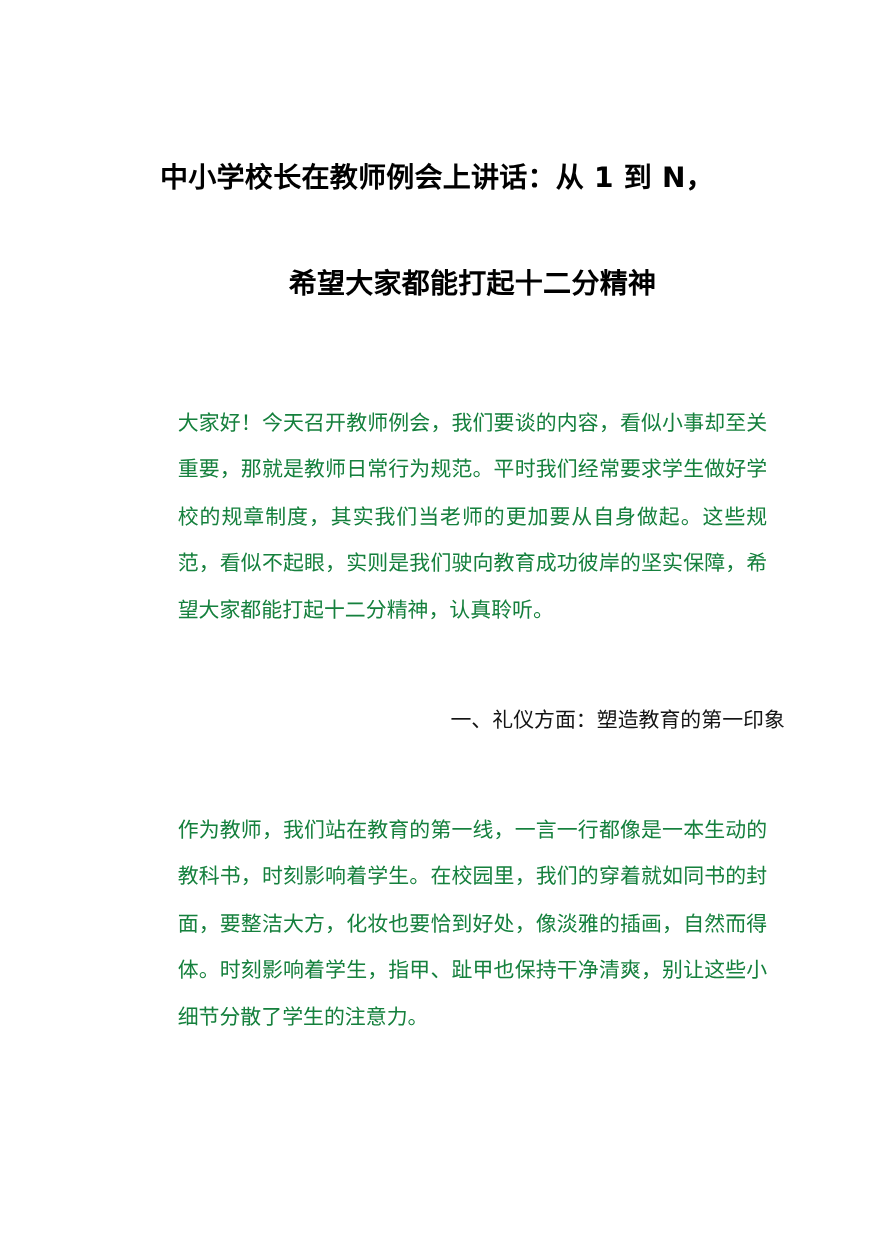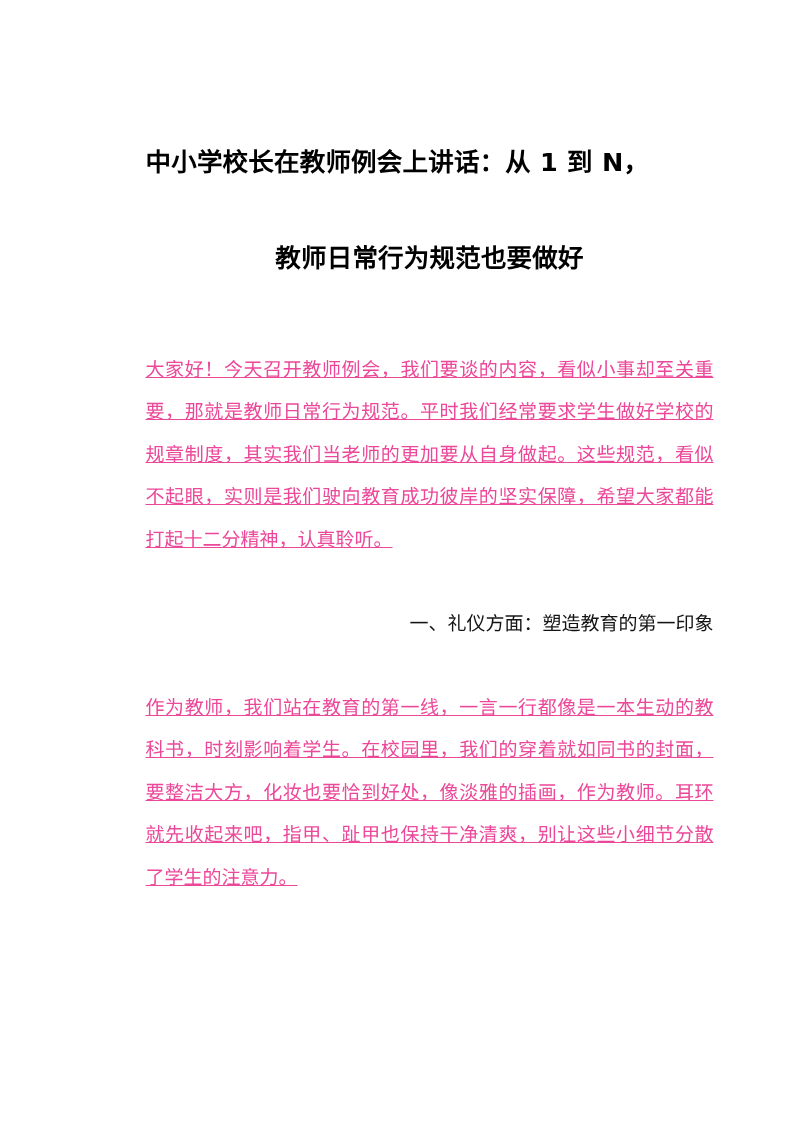--- a/index.html
+++ b/index.html
@@ -62,53 +62,52 @@
   .salutation {
     margin: 0;
     padding-top: 52px;
     font-size: 19px;
     line-height: 42px;
     text-align: left;
     color: #141414;
   }
 
   .para {
-    margin: 0;
+    margin: 16px;
     padding-top: 42px;
     font-size: 19px;
     line-height: 42.4px;
-    color: #ec4899;
+    color: #15803d;
     text-align: justify;
     text-justify: inter-ideograph;
     text-align-last: left;
-    text-decoration: underline;
   }
 
   .section-heading {
     margin: 0;
     padding-top: 42px;
     font-size: 19px;
     line-height: 42px;
     font-weight: normal;
     color: #141414;
     text-align: right;
   }
 </style>
 </head>
 <body>
 
 <div class="page">
   <div class="doc-body">
 
     <h1 class="doc-title">
       <span class="title-line title-line-1">中小学校长在教师例会上讲话：从 1 到 N，</span>
-      <span class="title-line title-line-2">教师日常行为规范也要做好</span>
+      <span class="title-line title-line-2">希望大家都能打起十二分精神</span>
     </h1>
 
 
     <p class="para">大家好！今天召开教师例会，我们要谈的内容，看似小事却至关重要，那就是教师日常行为规范。平时我们经常要求学生做好学校的规章制度，其实我们当老师的更加要从自身做起。这些规范，看似不起眼，实则是我们驶向教育成功彼岸的坚实保障，希望大家都能打起十二分精神，认真聆听。</p>
 
     <h2 class="section-heading">一、礼仪方面：塑造教育的第一印象</h2>
 
-    <p class="para">作为教师，我们站在教育的第一线，一言一行都像是一本生动的教科书，时刻影响着学生。在校园里，我们的穿着就如同书的封面，要整洁大方，化妆也要恰到好处，像淡雅的插画，作为教师。耳环就先收起来吧，指甲、趾甲也保持干净清爽，别让这些小细节分散了学生的注意力。</p>
+    <p class="para">作为教师，我们站在教育的第一线，一言一行都像是一本生动的教科书，时刻影响着学生。在校园里，我们的穿着就如同书的封面，要整洁大方，化妆也要恰到好处，像淡雅的插画，自然而得体。时刻影响着学生，指甲、趾甲也保持干净清爽，别让这些小细节分散了学生的注意力。</p>
 
   </div>
 </div>
 
 </body></html>

